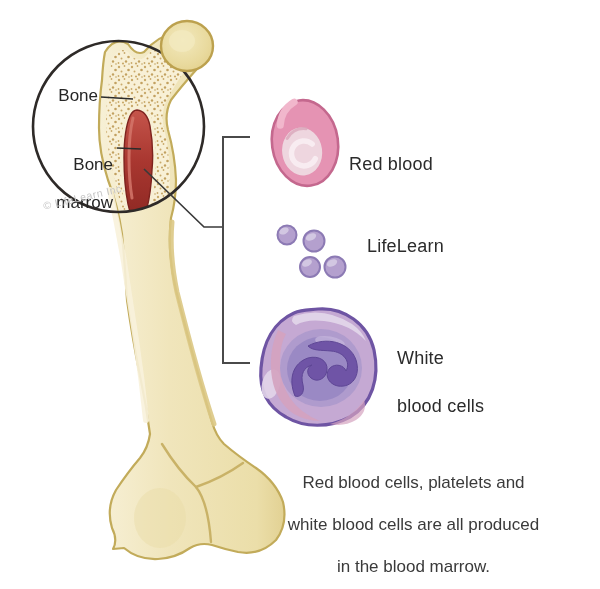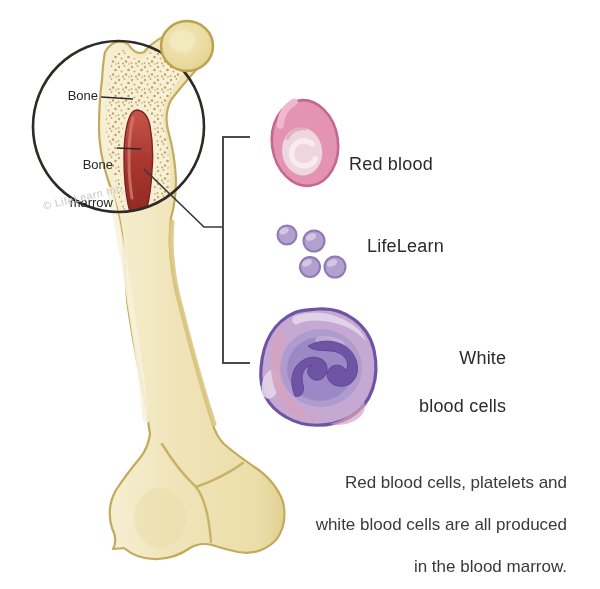--- a/index.html
+++ b/index.html
@@ -2,25 +2,25 @@
 <html><head>
 <meta charset="utf-8">
 <style>
   html,body{margin:0;padding:0;background:#ffffff;}
   #stage{
     position:relative;width:600px;height:589px;background:#ffffff;overflow:hidden;
     font-family:"Liberation Sans", sans-serif;color:#2e2e2e;
   }
   #artwork{position:absolute;left:0;top:0;}
   .txt{position:absolute;white-space:pre-line;}
-  .label-sm{font-size:13px;line-height:19px;font-weight:400;color:#262626;}
+  .label-sm{font-size:17px;line-height:19px;font-weight:400;color:#262626;}
   .label-lg{font-size:18px;line-height:27px;font-weight:400;color:#2b2b2b;letter-spacing:.2px;}
   .right{text-align:right;}
   .caption{font-size:17px;line-height:21px;color:#3a3a3a;text-align:right;}
-  .caption span{display:block;}
+  .caption span{display:block;text-align:center;}
   .lbl-line{display:block;}
   #watermark{
     font-size:10.5px;color:#c6c6c6;letter-spacing:.6px;
     transform:rotate(-13deg);transform-origin:left top;
   }
 </style>
 </head>
 <body>
 
 <div id="stage">
@@ -160,21 +160,21 @@
   </div>
 
   <div class="txt" id="watermark" style="left:42px;top:200px;">© LifeLearn Inc.</div>
 
   <div class="txt label-lg" style="left:349px;top:124px;">
     <span class="lbl-line">Red blood</span>
   </div>
 
   <div class="txt label-lg" style="left:367px;top:233px;">LifeLearn</div>
 
-  <div class="txt label-lg" style="left:419px;top:322px;line-height:24px;text-align:right;">
+  <div class="txt label-lg" style="left:397px;top:322px;line-height:24px;">
     <span class="lbl-line">White</span>
     <span class="lbl-line">blood cells</span>
   </div>
 
   <div class="txt caption" style="left:260px;top:451px;width:307px;">
     <span>Red blood cells, platelets and</span>
     <span>white blood cells are all produced</span>
     <span>in the blood marrow.</span>
   </div>
 

